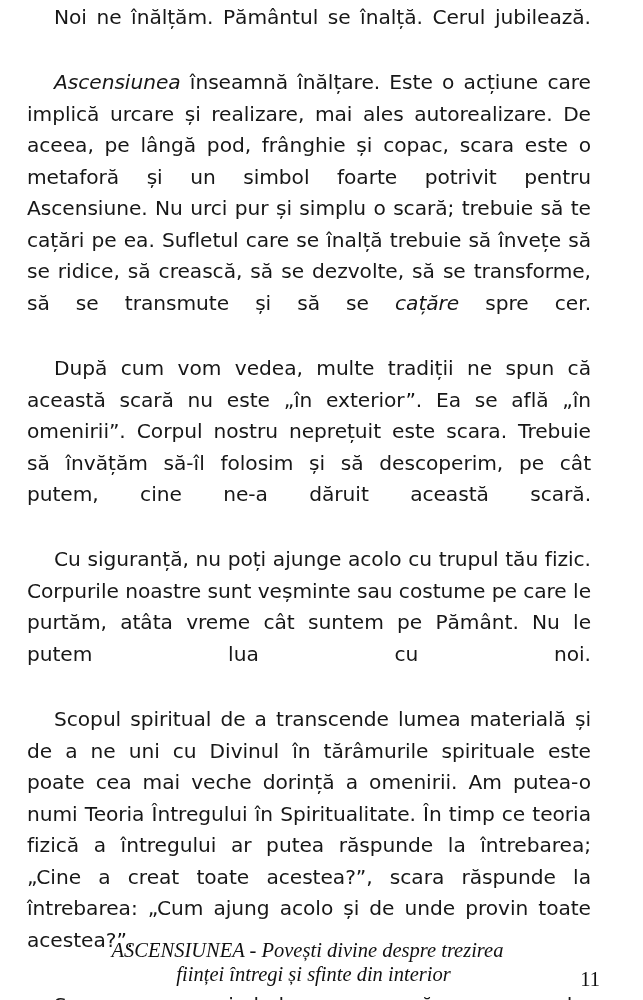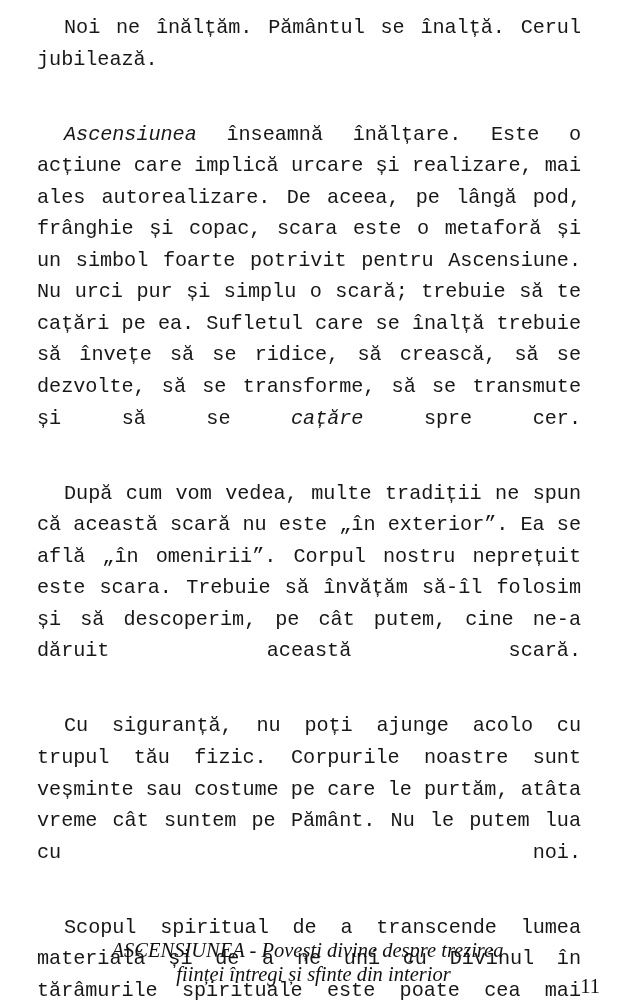--- a/index.html
+++ b/index.html
@@ -26,31 +26,30 @@
   }
 
   #body-text {
     position: absolute;
     left: 25px;
     top: 0px;
     width: 568px;
   }
 
   .para {
-    margin: 12px;
+    margin: 2px;
     padding: 0;
     text-align: justify;
     text-justify: inter-word;
     text-indent: 27px;
     font-size: 20.2px;
     line-height: 31.55px;
     letter-spacing: -0.05px;
     word-spacing: 0px;
     color: #171717;
-    font-family: Liberation Mono, monospace;
     -webkit-font-smoothing: antialiased;
   }
 
   
   .para::after {
     content: "";
     display: inline-block;
     width: 100%;
   }
 
@@ -91,21 +90,21 @@
 
   #footer-line2 {
     display: inline-block;
     padding-right: 16px;
     text-align: center;
   }
 
   #page-number {
     position: absolute;
     right: 43px;
-    top: 12px;
+    top: 5px;
     font-family: "Liberation Serif", "DejaVu Serif", serif;
     font-style: normal;
     font-size: 20.5px;
     line-height: 24px;
     color: #101010;
   }
 </style>
 </head>
 <body>
 

